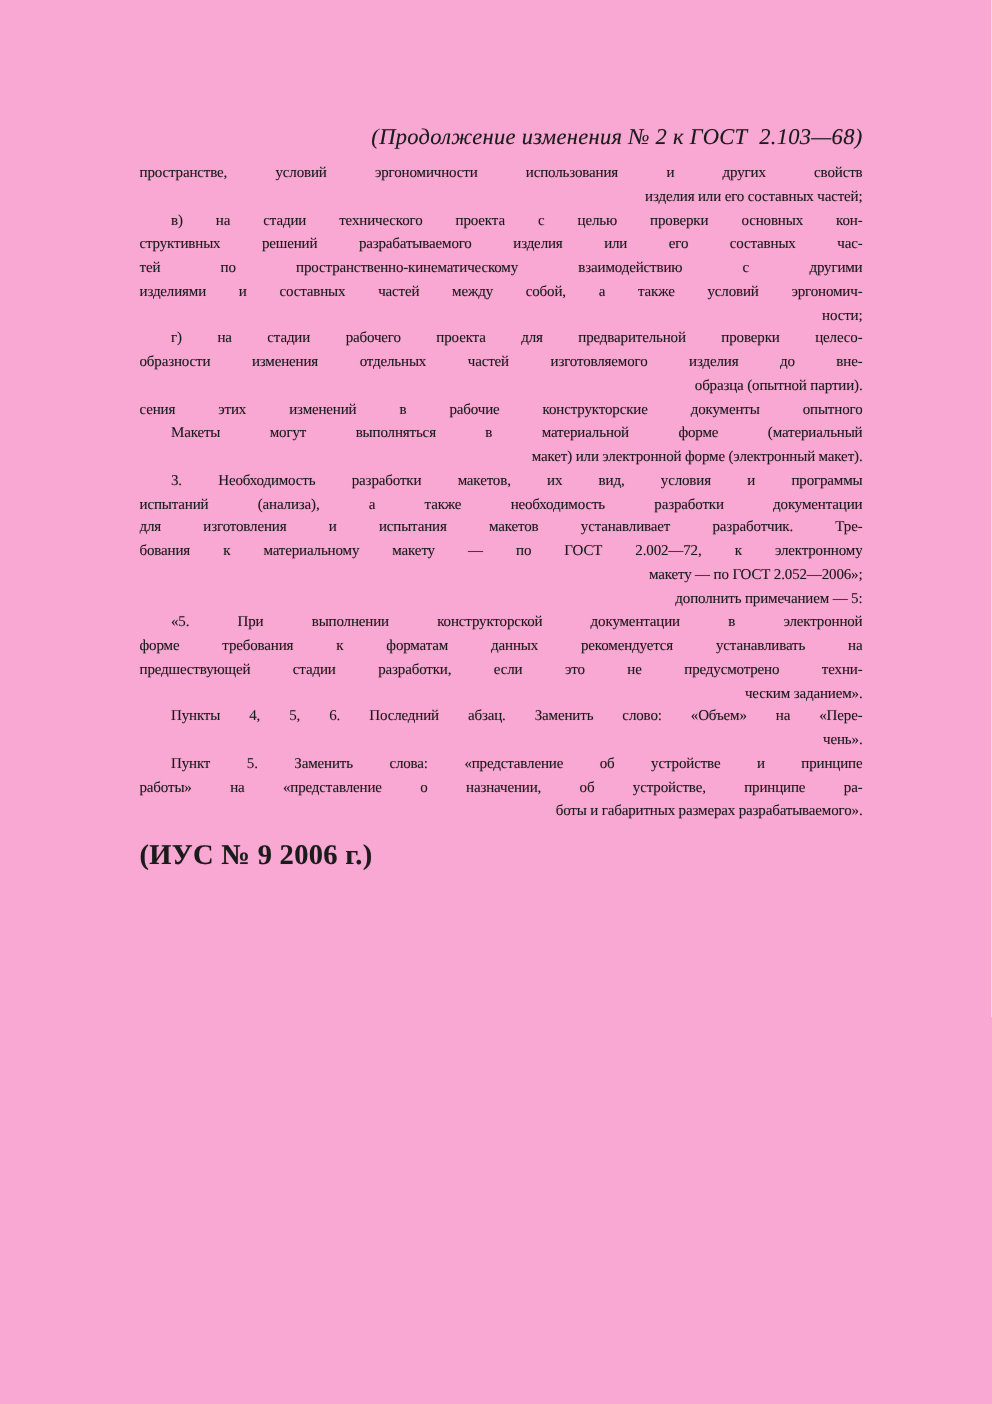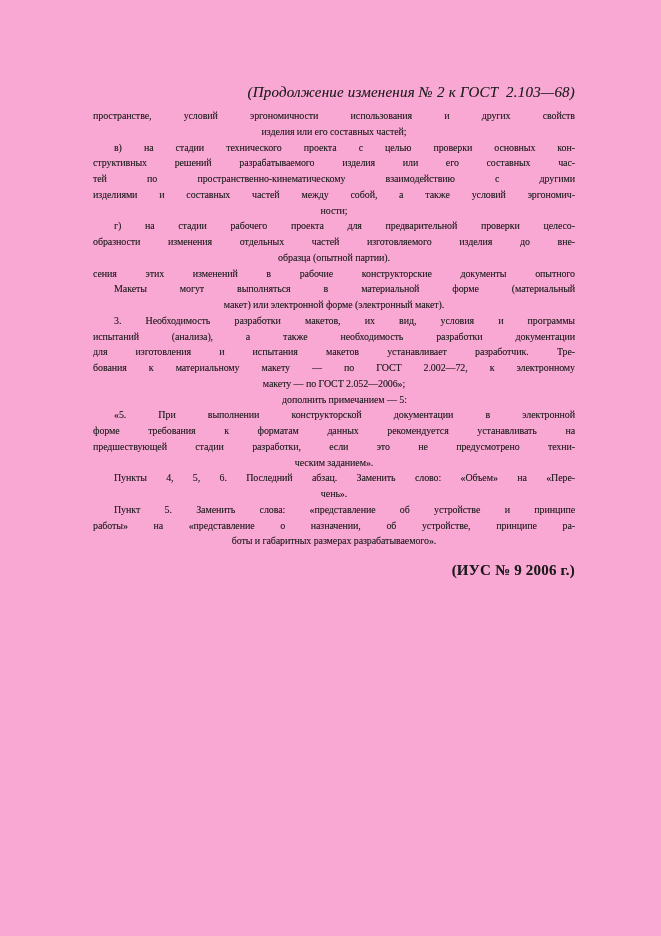--- a/index.html
+++ b/index.html
@@ -32,36 +32,36 @@
     top: 108px;
     left: 93px;
     width: 482px;
     font-size: 10px;
     letter-spacing: -0.1px;
   }
   .ln {
     height: 15.75px;
     line-height: 15.75px;
     overflow: hidden;
-    text-align: center;
+    text-align: right;
   }
   .ln.j {
     text-align: justify;
     text-align-last: justify;
   }
   .ln.ind {
     padding-left: 21px;
   }
   .footer-note {
     position: absolute;
     top: 562px;
     left: 93px;
     width: 482px;
-    text-align: right;
-    font-size: 15px;
+    text-align: left;
+    font-size: 19px;
     line-height: 17px;
     font-weight: bold;
     letter-spacing: 0.2px;
   }
 </style>
 </head>
 <body>
 
 <div class="page">
 

